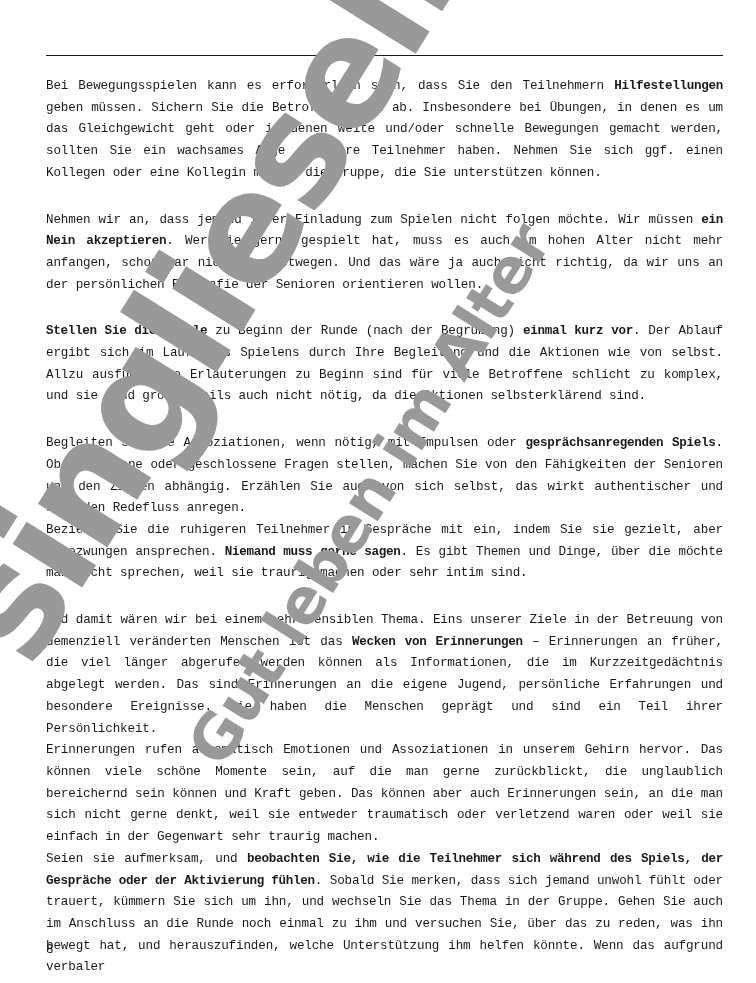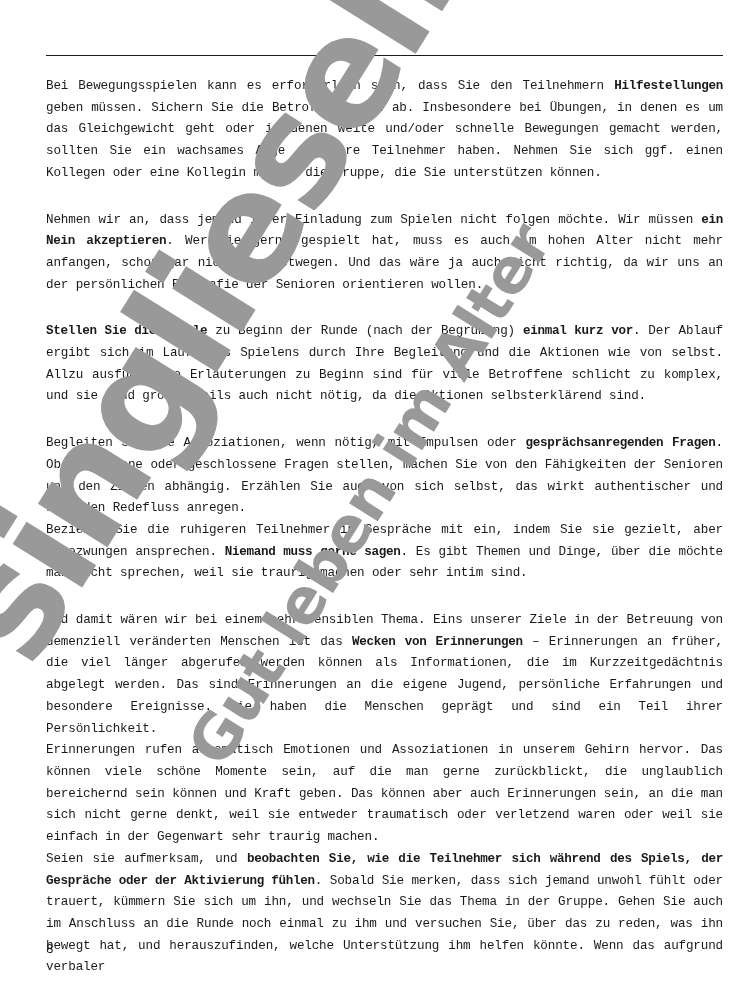--- a/index.html
+++ b/index.html
@@ -27,21 +27,21 @@
 </style>
 </head>
 <body>
 
 <div class="page">
   <div class="rule"></div>
   <div class="body" id="body">
       <p><span>Bei Bewegungsspielen kann es erforderlich sein, dass Sie den Teilnehmern </span><b>Hilfestellungen</b><span> geben müssen. Sichern Sie die Betroffenen gut ab. Insbesondere bei Übungen, in denen es um das Gleichgewicht geht oder in denen weite und/oder schnelle Bewegungen gemacht werden, sollten Sie ein wachsames Auge auf Ihre Teilnehmer haben. Nehmen Sie sich ggf. einen Kollegen oder eine Kollegin mit in die Gruppe, die Sie unterstützen können.</span></p>
       <p class="gap"><span>Nehmen wir an, dass jemand Ihrer Einladung zum Spielen nicht folgen möchte. Wir müssen </span><b>ein Nein akzeptieren</b><span>. Wer nie gerne gespielt hat, muss es auch im hohen Alter nicht mehr anfangen, schon gar nicht unseretwegen. Und das wäre ja auch nicht richtig, da wir uns an der persönlichen Biografie der Senioren orientieren wollen.</span></p>
       <p class="gap"><b>Stellen Sie die Spiele</b><span> zu Beginn der Runde (nach der Begrüßung) </span><b>einmal kurz vor</b><span>. Der Ablauf ergibt sich im Laufe des Spielens durch Ihre Begleitung und die Aktionen wie von selbst. Allzu ausführliche Erläuterungen zu Beginn sind für viele Betroffene schlicht zu komplex, und sie sind größtenteils auch nicht nötig, da die Aktionen selbsterklärend sind.</span></p>
-      <p class="gap"><span>Begleiten Sie die Assoziationen, wenn nötig, mit Impulsen oder </span><b>gesprächsanregenden Fragen</b><span>. Ob Sie offene oder geschlossene Fragen stellen, machen Sie von den Fähigkeiten der Senioren und den Zielen abhängig. Erzählen Sie auch von sich selbst, das wirkt authentischer und kann den Redefluss anregen.</span></p>
+      <p class="gap"><span>Begleiten Sie die Assoziationen, wenn nötig, mit Impulsen oder </span><b>gesprächsanregenden Spiels</b><span>. Ob Sie offene oder geschlossene Fragen stellen, machen Sie von den Fähigkeiten der Senioren und den Zielen abhängig. Erzählen Sie auch von sich selbst, das wirkt authentischer und kann den Redefluss anregen.</span></p>
       <p><span>Beziehen Sie die ruhigeren Teilnehmer in Gespräche mit ein, indem Sie sie gezielt, aber ungezwungen ansprechen. </span><b>Niemand muss gerne sagen</b><span>. Es gibt Themen und Dinge, über die möchte man nicht sprechen, weil sie traurig machen oder sehr intim sind.</span></p>
       <p class="gap"><span>Und damit wären wir bei einem sehr sensiblen Thema. Eins unserer Ziele in der Betreuung von demenziell veränderten Menschen ist das </span><b>Wecken von Erinnerungen</b><span> – Erinnerungen an früher, die viel länger abgerufen werden können als Informationen, die im Kurzzeitgedächtnis abgelegt werden. Das sind Erinnerungen an die eigene Jugend, persönliche Erfahrungen und besondere Ereignisse. Sie haben die Menschen geprägt und sind ein Teil ihrer Persönlichkeit.</span></p>
       <p><span>Erinnerungen rufen automatisch Emotionen und Assoziationen in unserem Gehirn hervor. Das können viele schöne Momente sein, auf die man gerne zurückblickt, die unglaublich bereichernd sein können und Kraft geben. Das können aber auch Erinnerungen sein, an die man sich nicht gerne denkt, weil sie entweder traumatisch oder verletzend waren oder weil sie einfach in der Gegenwart sehr traurig machen.</span></p>
       <p><span>Seien sie aufmerksam, und </span><b>beobachten Sie, wie die Teilnehmer sich während des Spiels, der Gespräche oder der Aktivierung fühlen</b><span>. Sobald Sie merken, dass sich jemand unwohl fühlt oder trauert, kümmern Sie sich um ihn, und wechseln Sie das Thema in der Gruppe. Gehen Sie auch im Anschluss an die Runde noch einmal zu ihm und versuchen Sie, über das zu reden, was ihn bewegt hat, und herauszufinden, welche Unterstützung ihm helfen könnte. Wenn das aufgrund verbaler</span></p>
     </div>
   <div class="page-num">8</div>
   <div class="wm wm-main">singliesel.de</div>
   <div class="wm wm-sub">Gut leben im Alter</div>
 </div>
 

